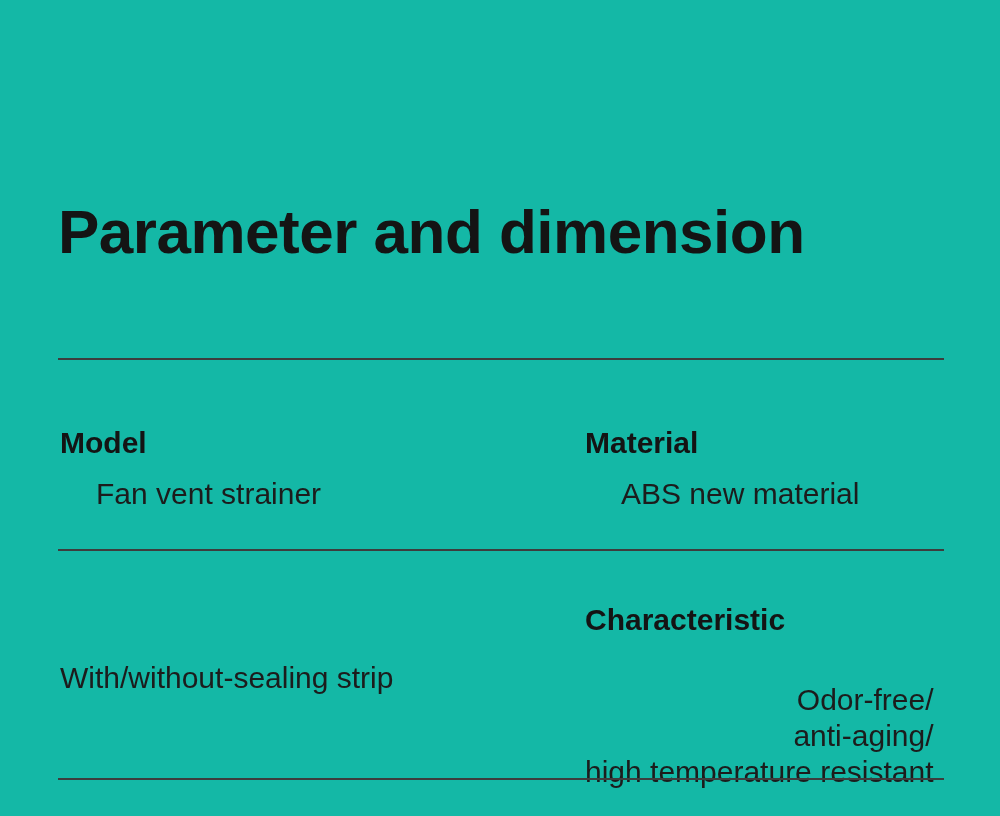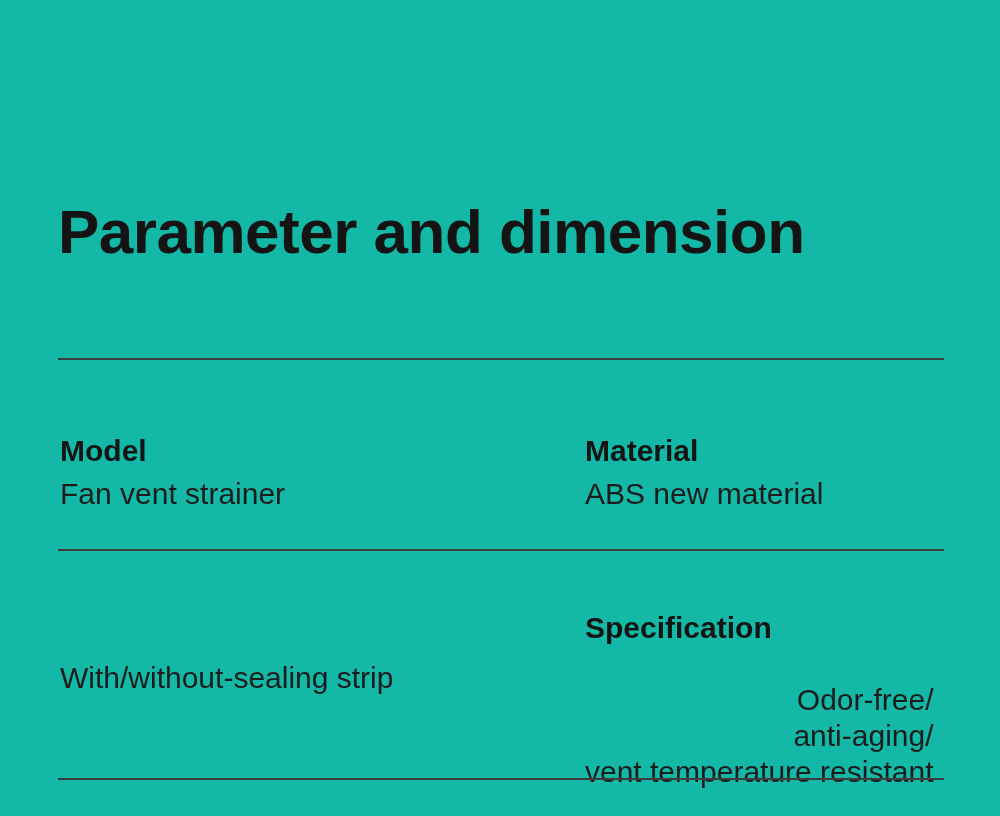--- a/index.html
+++ b/index.html
@@ -36,35 +36,34 @@
   .divider-1 { top: 358px; }
   .divider-2 { top: 549px; }
   .divider-3 { top: 778px; }
 
   .field-label {
     position: absolute;
     font-size: 30px;
     font-weight: bold;
     color: #141414;
     white-space: nowrap;
-    margin-top: 8px;
   }
   .field-value {
     position: absolute;
     font-size: 30px;
     font-weight: normal;
     color: #1c1c1c;
     white-space: nowrap;
     line-height: 36px;
   }
   .col-left  { left: 60px; }
   .col-right { left: 585px; text-align: right; }
 
   .row1-label { top: 426px; }
-  .row1-value { top: 476px; }
+  .row1-value { top: 476px; margin-left: 36px; }
   .row2-label { top: 603px; }
   .row2-value-left  { top: 660px; text-align: center; }
   .row2-value-right { top: 662px; margin-top: 20px; }
 </style>
 </head>
 <body>
 
 <div class="page">
 
   <div class="page-title">Parameter and dimension</div>
@@ -74,22 +73,22 @@
   <div class="field-label col-left row1-label">Model</div>
   <div class="field-value col-left row1-value">Fan vent strainer</div>
 
   <div class="field-label col-right row1-label">Material</div>
   <div class="field-value col-right row1-value">ABS new material</div>
 
   <div class="divider divider-2"></div>
 
   <div class="field-value col-left row2-value-left">With/without-sealing strip</div>
 
-  <div class="field-label col-right row2-label">Specification</div>
+  <div class="field-label col-right row2-label">Characteristic</div>
   <div class="field-value col-right row2-value-right">
     <div>Odor-free/</div>
     <div>anti-aging/</div>
-    <div>vent temperature resistant</div>
+    <div>high temperature resistant</div>
   </div>
 
   <div class="divider divider-3"></div>
 
 </div>
 
 </body></html>

